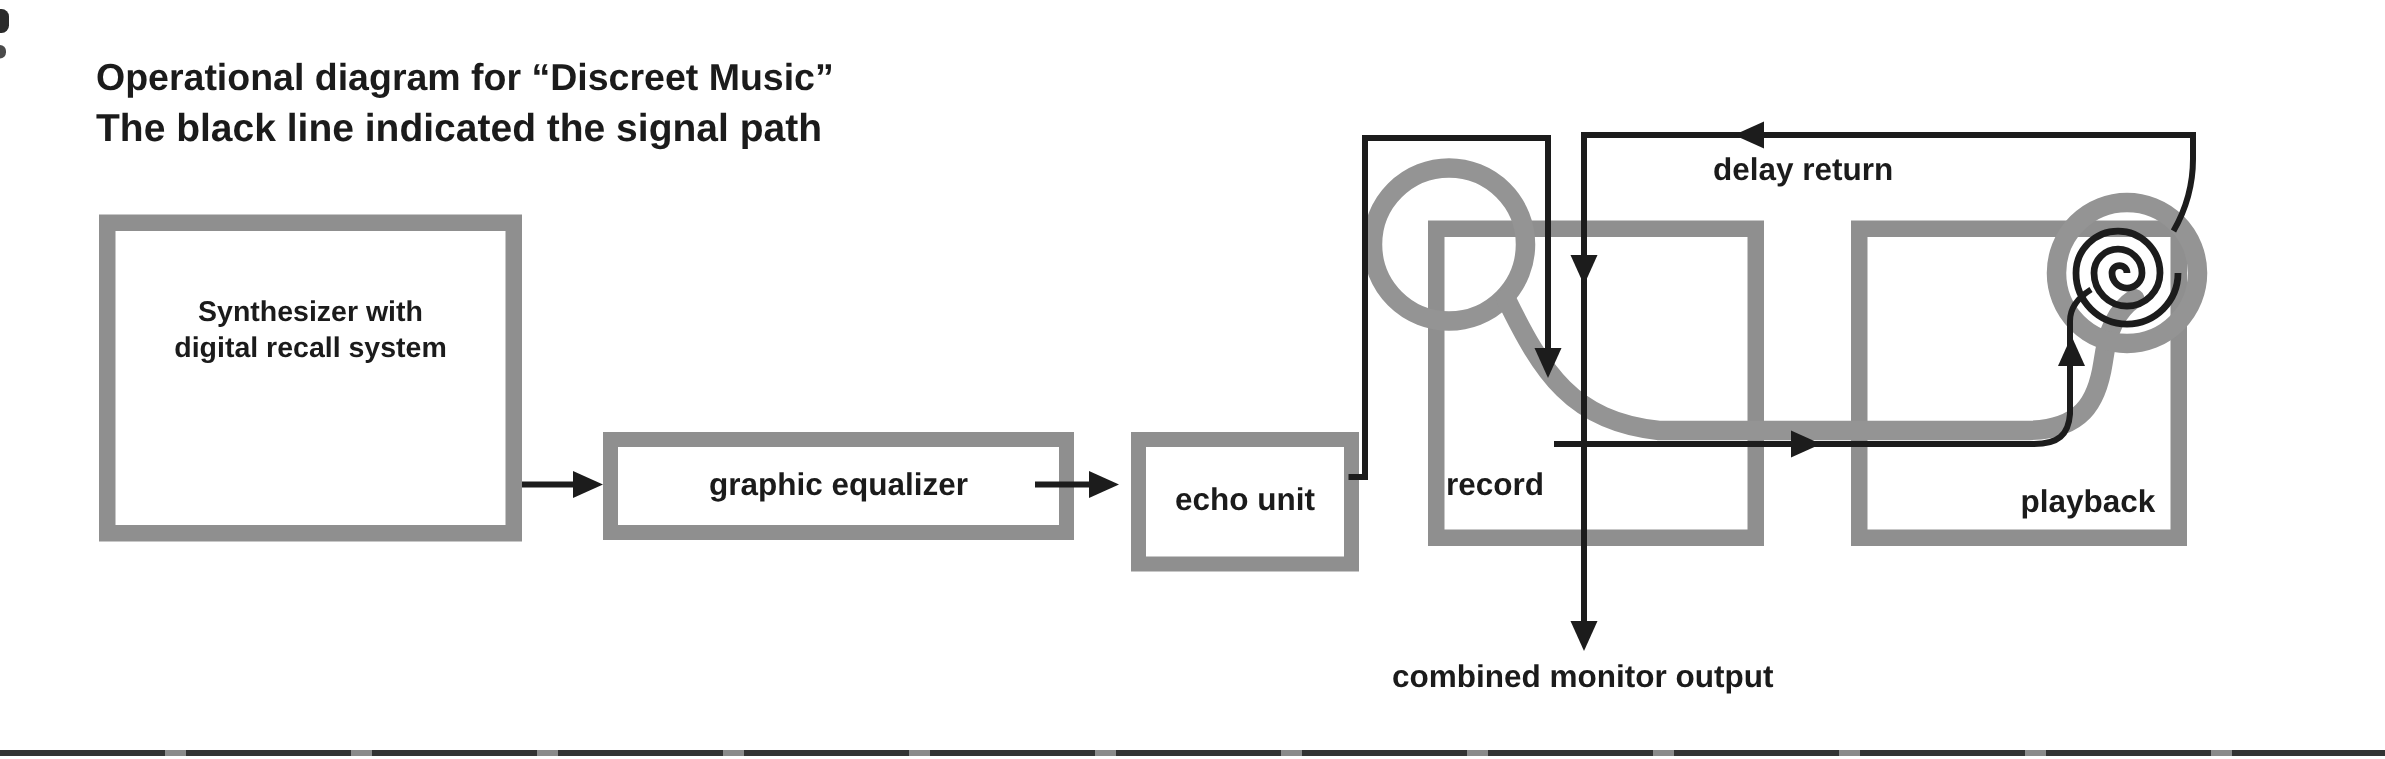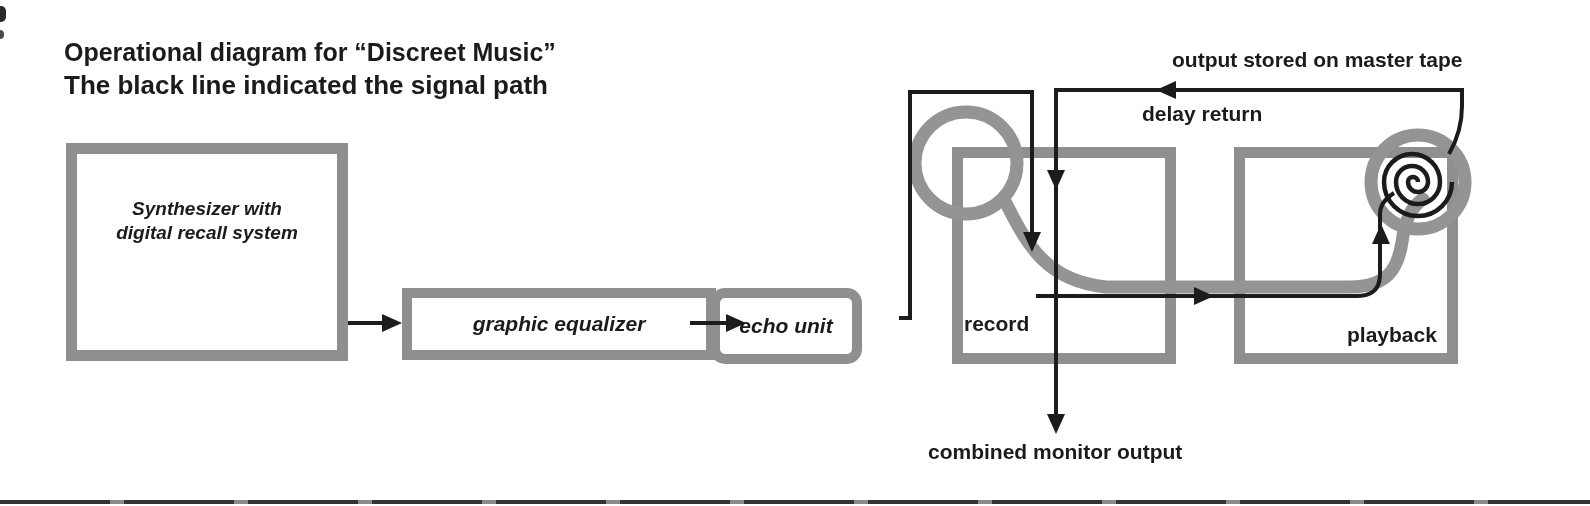--- a/index.html
+++ b/index.html
@@ -19,27 +19,26 @@
   
   .title    { position: absolute; left: 64px; top: 38px;  font-size: 25px; white-space: nowrap; }
   .subtitle { position: absolute; left: 64px; top: 70px;  font-size: 26px; white-space: nowrap; }
   
   .node {
     position: absolute;
     border: 11px solid var(--box-gray, #8f8f8f);
     background: #ffffff;
     display: flex; align-items: center; justify-content: center;
     text-align: center;
-    font-style: italic;
   }
   .node .node-label { font-size: 21px; white-space: pre-line; line-height: 1.25; }
   .synth    { left: 66px;   top: 143px; width: 282px; height: 218px; }
   .synth .node-label { font-size: 19px; padding-bottom: 62px; }
   .eq       { left: 402px;  top: 288px; width: 314px; height: 72px; border-width: 10px; }
-  .echo     { left: 710px;  top: 288px; width: 152px; height: 76px; border-width: 10px; border-radius: 15px; }
+  .echo     { left: 754px;  top: 288px; width: 152px; height: 93px; border-width: 10px; }
   .record   { left: 952px;  top: 147px; width: 224px; height: 217px; }
   .playback { left: 1234px; top: 147px; width: 224px; height: 217px; }
   
   .flabel { position: absolute; font-size: 21px; white-space: nowrap; z-index: 2; }
   .lbl-record      { left: 964px;  top: 312px; }
   .lbl-playback    { left: 1334px; top: 323px; margin-left: 13px; }
   .lbl-tape-rec    { left: 1124px; top: 372px; }
   .lbl-master      { left: 1172px; top: 48px; }
   .lbl-delay       { left: 1142px; top: 102px; }
   .lbl-monitor     { left: 928px;  top: 440px; }
@@ -76,21 +75,20 @@
     <span class="node-label">graphic equalizer</span>
   </div>
   <div class="node echo">
     <span class="node-label">echo unit</span>
   </div>
   <div class="node record"></div>
   <div class="node playback"></div>
 
   <div class="flabel lbl-record">record</div>
   <div class="flabel lbl-playback">playback</div>
-  <div class="flabel lbl-master">output stored on master tape</div>
   <div class="flabel lbl-delay">delay return</div>
   <div class="flabel lbl-monitor">combined monitor output</div>
 
   <svg class="overlay" viewBox="0 0 1590 506">
 
     <circle class="tape" cx="966" cy="163" r="51"></circle>
     <path class="tape" d="M1004,199 C1028,248 1048,281 1106,287 L1350,287 C1388,287 1398,268 1402,242 C1405,220 1411,207 1423,199"></path>
     <circle class="tape" cx="1418" cy="182" r="47"></circle>
     <path class="spiral" d="M1452,182 A34,34 0 1 1 1384,182 A28,28 0 1 1 1440,182 A22,22 0 1 1 1396,182 A16,16 0 1 1 1428,182 A10,10 0 1 1 1408,182 A5,5 0 1 1 1418,182"></path>
 

